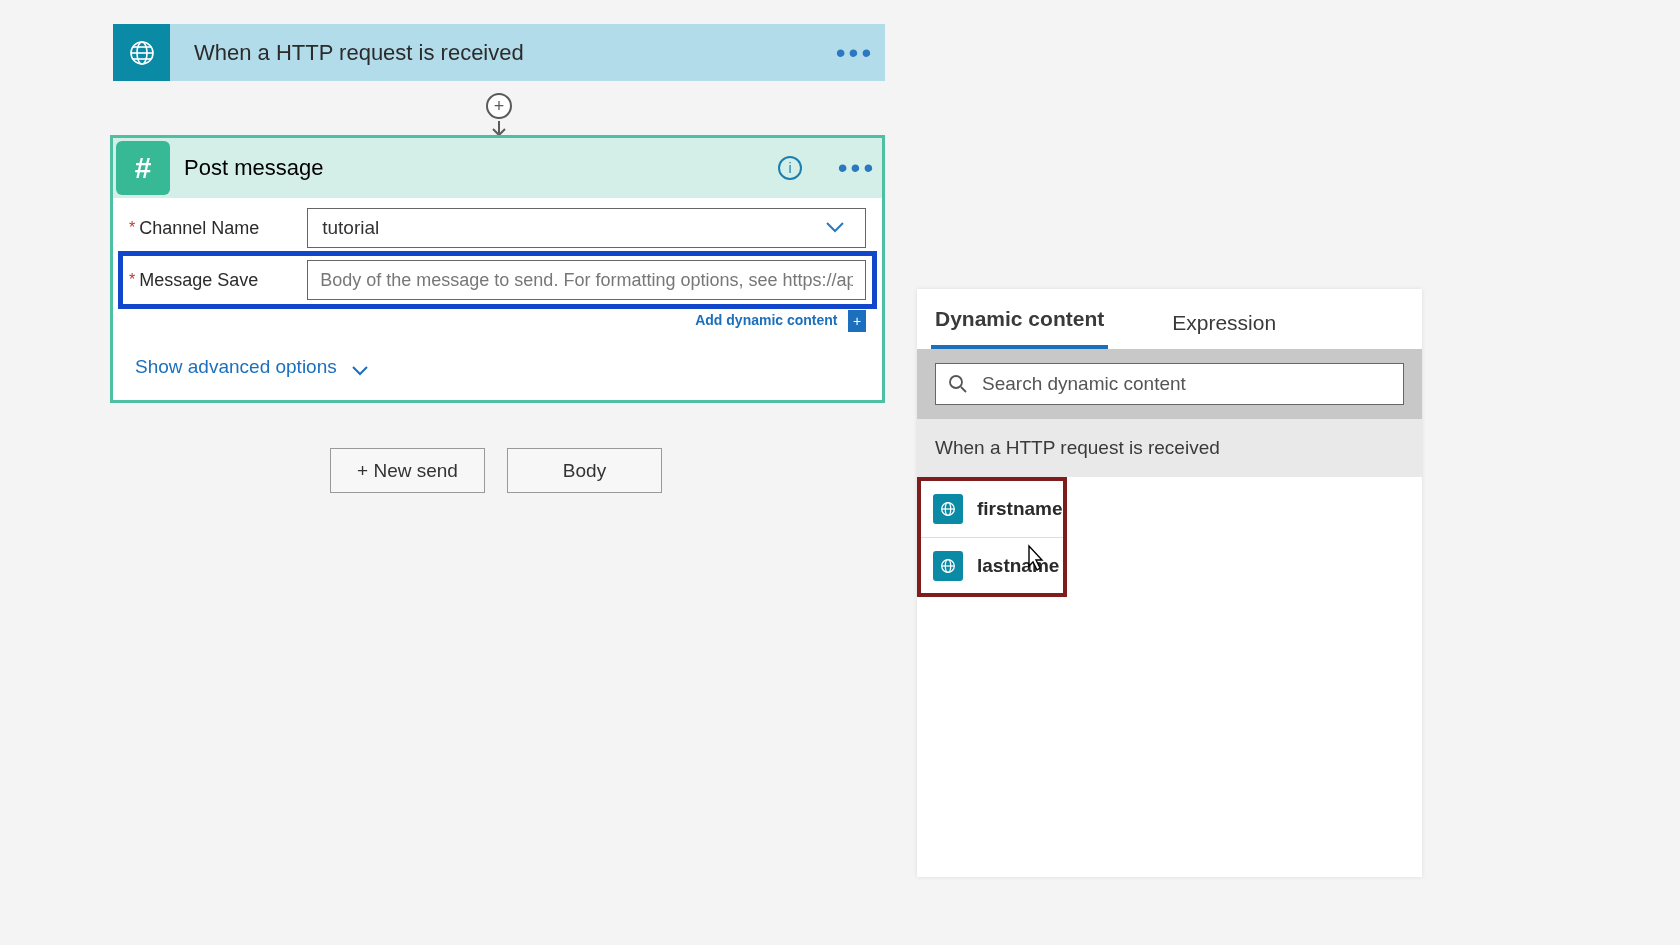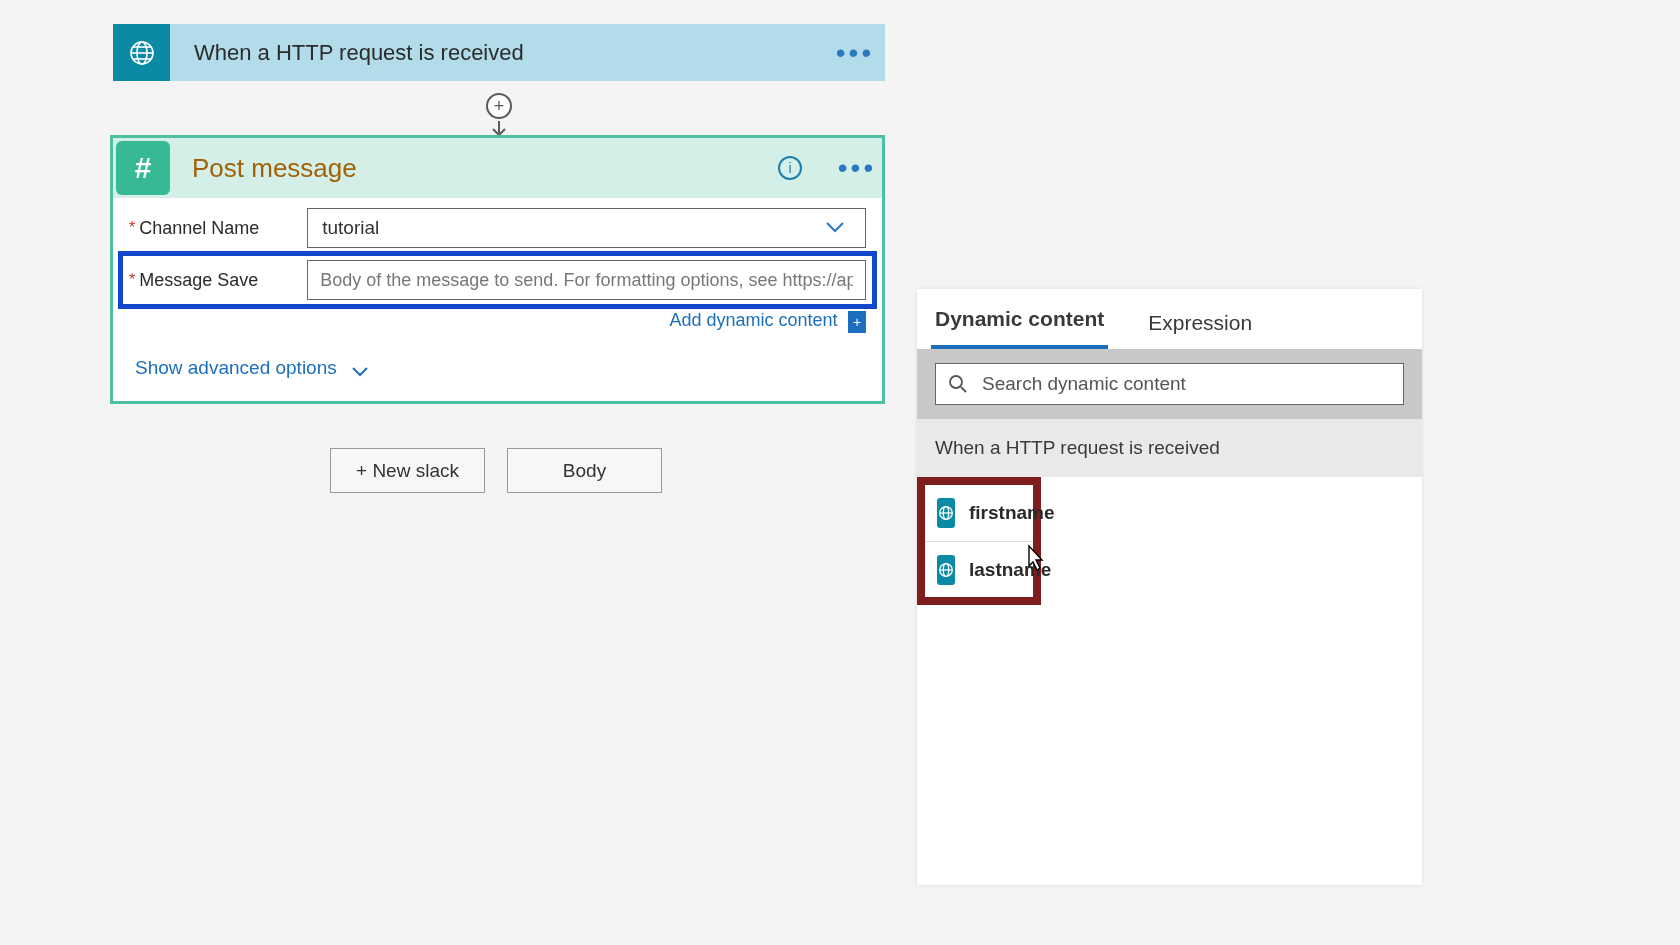--- a/index.html
+++ b/index.html
@@ -99,23 +99,23 @@
     border-radius: 6px;
     display: flex;
     align-items: center;
     justify-content: center;
     color: #fff;
     font-size: 30px;
     font-weight: bold;
   }
   .action-title {
     flex: 1;
-    padding-left: 22px;
-    font-size: 26px;
-    color: #a16207;
+    padding-left: 14px;
+    font-size: 22px;
+    color: #000000;
   }
   .action-info {
     width: 24px;
     height: 24px;
     border: 2px solid #1c7fb0;
     border-radius: 50%;
     color: #1c7fb0;
     display: flex;
     align-items: center;
     justify-content: center;
@@ -188,23 +188,24 @@
     padding: 0 12px;
   }
   .form-input::placeholder { color: #777; }
 
   .add-dc-row {
     text-align: right;
     margin-right: 0;
     margin-bottom: 24px;
   }
   .add-dc-link {
-    font-size: 18px;
+    font-size: 14px;
     color: #1c6fbc;
     cursor: pointer;
+    font-weight: bold;
   }
   .add-dc-badge {
     display: inline-block;
     background: #1c6fbc;
     color: #fff;
     font-size: 14px;
     width: 18px;
     height: 22px;
     line-height: 22px;
     text-align: center;
@@ -249,20 +250,21 @@
     top: 289px;
     width: 505px;
     background: #fff;
     box-shadow: 0 0 4px rgba(0,0,0,0.1);
   }
   .dc-tabs {
     display: flex;
     height: 60px;
     align-items: flex-end;
     padding-left: 14px;
+    gap: 24px;
   }
   .dc-tab {
     font-size: 21px;
     color: #3a3a3a;
     padding: 0 4px 14px 4px;
     margin-right: 36px;
     cursor: pointer;
   }
   .dc-tab.active {
     font-weight: 600;
@@ -292,22 +294,22 @@
   .dc-search input::placeholder { color: #555; }
 
   .dc-section-header {
     background: #e9e9e9;
     font-size: 19px;
     color: #3a3a3a;
     padding: 18px 18px;
   }
 
   .dc-items-highlight {
-    border: 8px solid #7f1d1d;
-    width: 124px;
+    border: 4px solid #7f1d1d;
+    width: 150px;
     margin-left: 0;
   }
   .dc-item {
     display: flex;
     align-items: center;
     height: 56px;
     padding-left: 12px;
     cursor: pointer;
   }
   .dc-item + .dc-item { border-top: 1px solid #ddd; }
@@ -409,21 +411,21 @@
     <div class="show-advanced">
       <span>Show advanced options</span>
       <svg class="caret" width="18" height="14" viewBox="0 0 18 14">
         <polyline points="2,3 9,10 16,3" fill="none" stroke="#1c6fbc" stroke-width="2"></polyline>
       </svg>
     </div>
   </div>
 </div>
 
 <div class="btn-row">
-  <button class="btn">+ New slack</button>
+  <button class="btn">+ New send</button>
   <button class="btn">Body</button>
 </div>
 
 <div class="dc-hover-row"></div>
 
 <div class="dc-panel">
   <div class="dc-tabs">
     <div class="dc-tab active">Dynamic content</div>
     <div class="dc-tab">Expression</div>
   </div>

